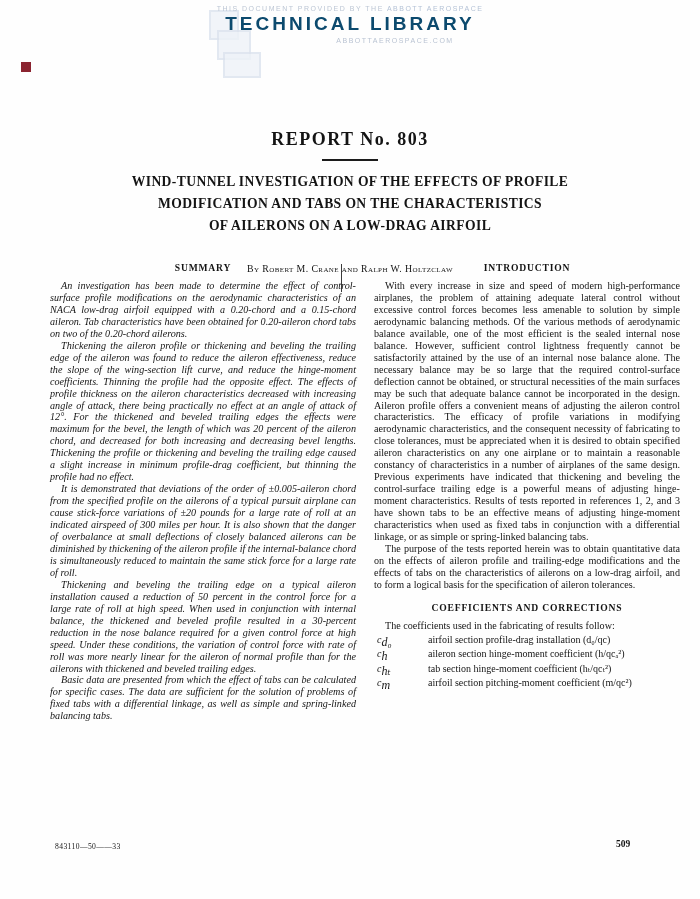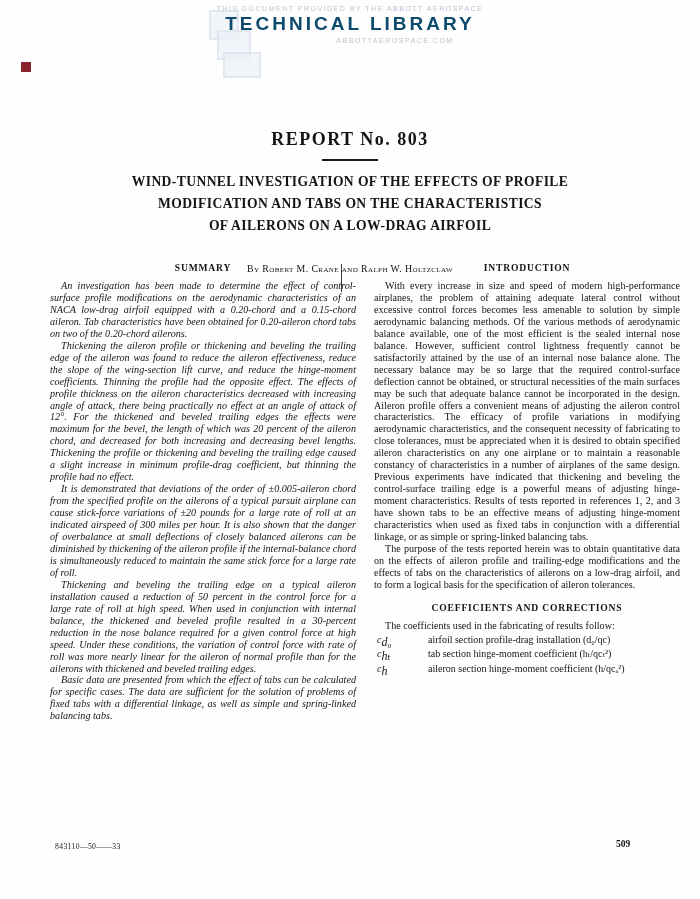--- a/index.html
+++ b/index.html
@@ -102,26 +102,30 @@
       <p>The purpose of the tests reported herein was to obtain quantitative data on the effects of aileron profile and trailing-edge modifications and the effects of tabs on the characteristics of ailerons on a low-drag airfoil, and to form a logical basis for the specification of aileron tolerances.</p>
 
       <h2 class="sec-head coef-head">COEFFICIENTS AND CORRECTIONS</h2>
       <p class="coef-lead">The coefficients used in the fabricating of results follow:</p>
 
       <div class="coef-row">
         <span class="coef-sym"><span>c</span><sub>d₀</sub></span>
         <span class="coef-desc">airfoil section profile-drag installation (d₀/qc)</span>
       </div>
       <div class="coef-row">
+        <span class="coef-sym"><span>c</span><sub>h</sub></span>
+        <span class="coef-desc">aileron section hinge-moment coefficient (h/qcₐ²)</span>
+      </div>
+      <div class="coef-row">
         <span class="coef-sym"><span>c</span><sub>hₜ</sub></span>
         <span class="coef-desc">tab section hinge-moment coefficient (hₜ/qcₜ²)</span>
       </div>
       <div class="coef-row">
-        <span class="coef-sym"><span>c</span><sub>h</sub></span>
-        <span class="coef-desc">aileron section hinge-moment coefficient (h/qcₐ²)</span>
+        <span class="coef-sym"><span>c</span><sub>m</sub></span>
+        <span class="coef-desc">airfoil section pitching-moment coefficient (m/qc²)</span>
       </div>
     </div>
   </div>
 
   <div class="print-code">843110—50——33</div>
   <div class="page-num">509</div>
 
 </div>
 
 </body></html>

